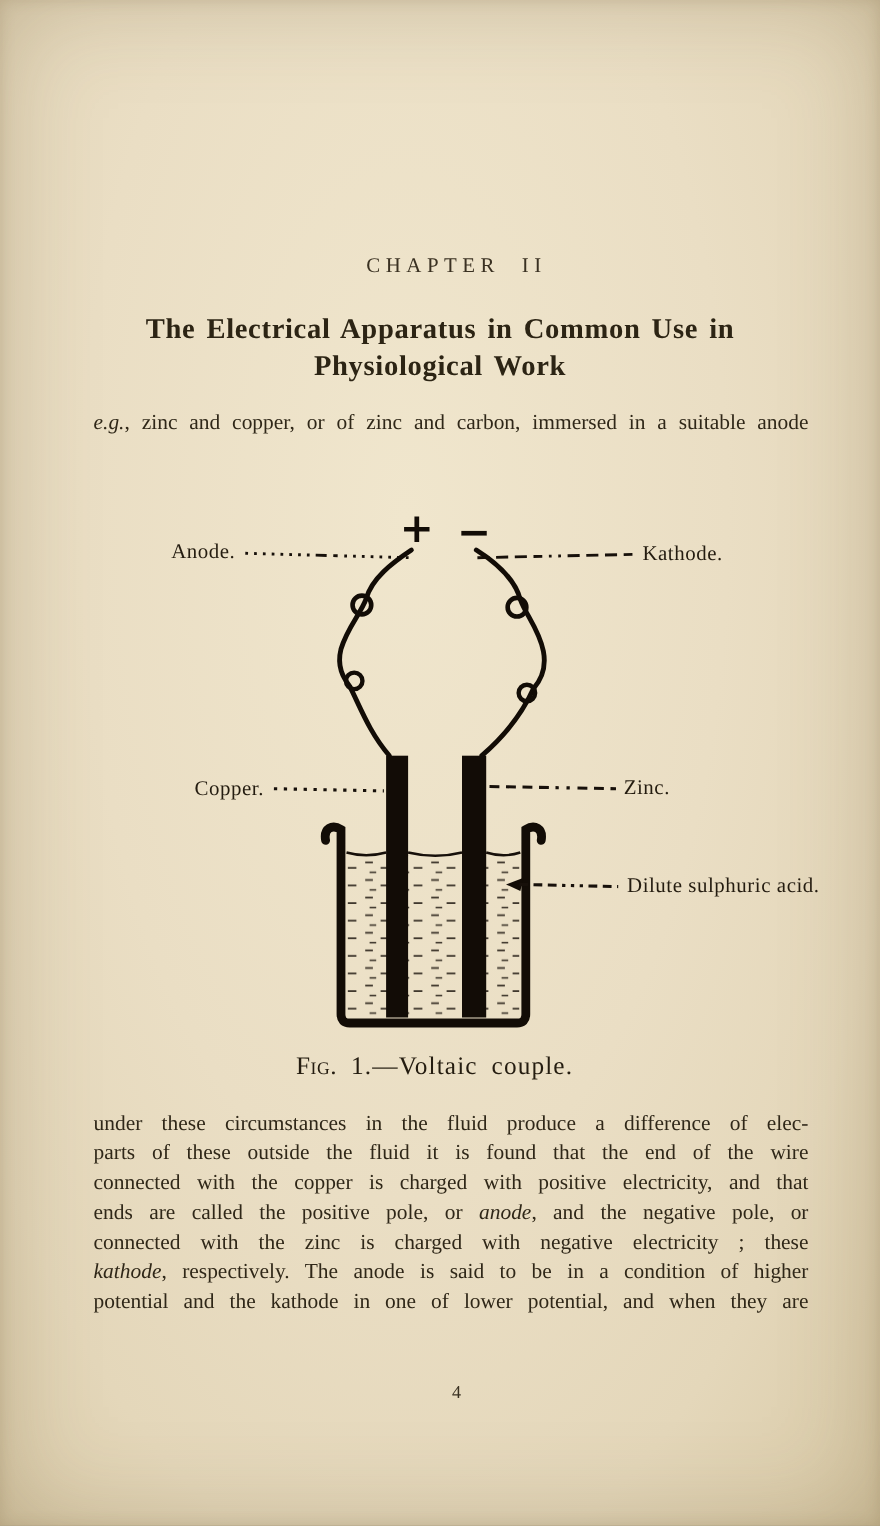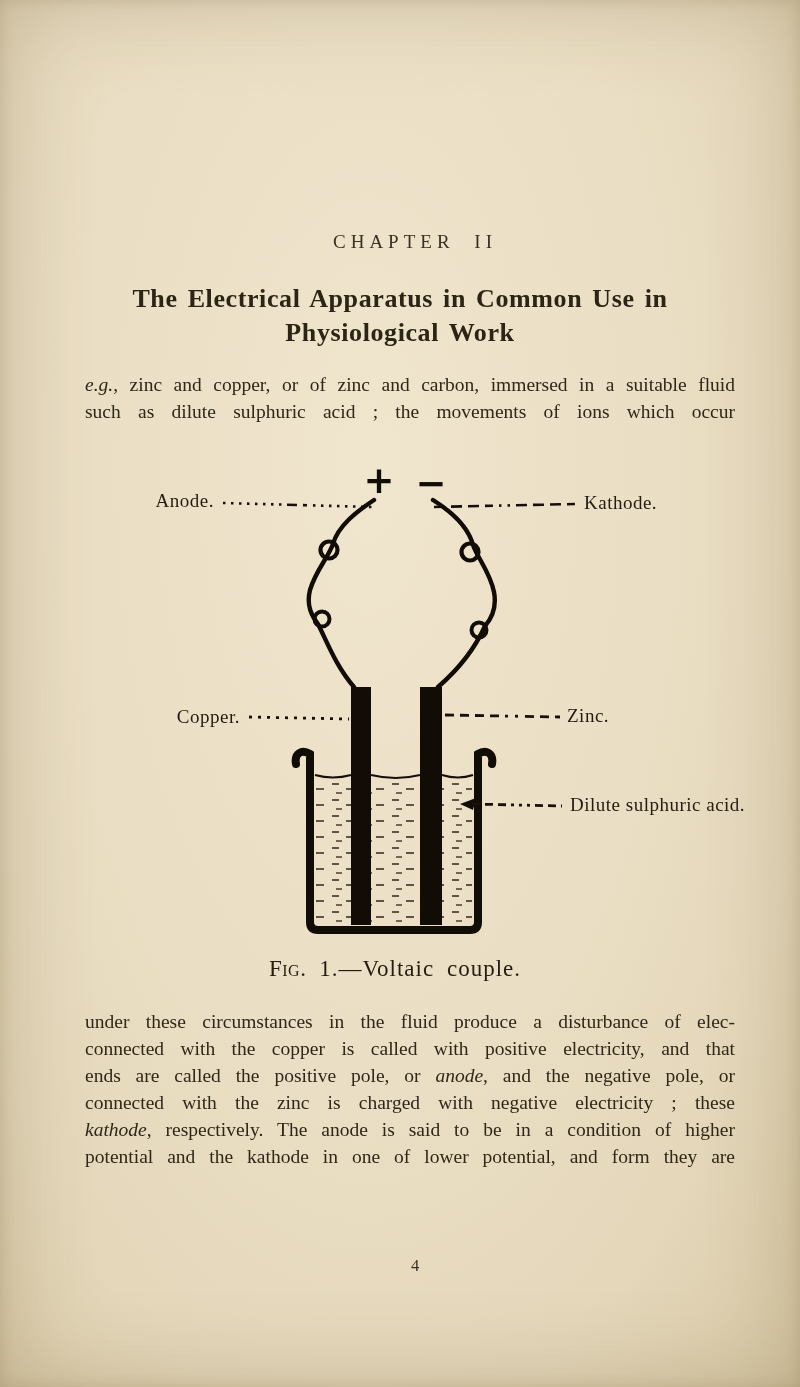--- a/index.html
+++ b/index.html
@@ -68,22 +68,21 @@
 </head>
 <body>
 
 <div class="page">
 
   <div class="chapter">CHAPTER II</div>
   <div class="title l1">The Electrical Apparatus in Common Use in</div>
   <div class="title l2">Physiological Work</div>
 
   <div class="para p1">
-      <div class="tline"><span class="seg-italic">e.g.</span><span>, zinc and copper, or of zinc and carbon, immersed in a suitable fluid</span></div>
-      <div class="tline"><span>such as dilute sulphuric acid ; the movements of ions which occur</span></div>
+      <div class="tline"><span class="seg-italic">e.g.</span><span>, zinc and copper, or of zinc and carbon, immersed in a suitable anode</span></div>
     </div>
 
   <svg class="figure-svg" width="800" height="540" viewBox="0 0 800 540" xmlns="http://www.w3.org/2000/svg">
     <defs>
       <pattern id="liq" width="30" height="16" patternUnits="userSpaceOnUse">
         <line x1="2" y1="4" x2="9" y2="4" stroke="#1a130c" stroke-width="1.6"></line>
         <line x1="16" y1="9" x2="24" y2="9" stroke="#1a130c" stroke-width="1.6"></line>
         <line x1="6" y1="13" x2="12" y2="13" stroke="#1a130c" stroke-width="1.4"></line>
       </pattern>
     </defs>
@@ -116,23 +115,24 @@
     <rect x="420" y="227" width="22" height="238" fill="#120c06"></rect>
 
     <polygon points="460,344 476,338 473,350" fill="#120c06"></polygon>
     <line x1="472" y1="344" x2="562" y2="346" stroke="#17100a" stroke-width="2.8" stroke-dasharray="8 5 8 5 8 5 3 5 3 5 3 5"></line>
     <text class="fig-label" x="570" y="351" text-anchor="start">Dilute sulphuric acid.</text>
   </svg>
 
   <div class="caption"><span class="seg-smallcaps">Fig.</span><span> 1.—Voltaic couple.</span></div>
 
   <div class="para p2">
-      <div class="tline"><span>under these circumstances in the fluid produce a disturbance of elec-</span></div>
-      <div class="tline"><span>connected with the copper is called with positive electricity, and that</span></div>
+      <div class="tline"><span>under these circumstances in the fluid produce a difference of elec-</span></div>
+      <div class="tline"><span>parts of these outside the fluid it is found that the end of the wire</span></div>
+      <div class="tline"><span>connected with the copper is charged with positive electricity, and that</span></div>
       <div class="tline"><span>ends are called the positive pole, or </span><span class="seg-italic">anode</span><span>, and the negative pole, or</span></div>
       <div class="tline"><span>connected with the zinc is charged with negative electricity ; these</span></div>
       <div class="tline"><span class="seg-italic">kathode</span><span>, respectively. The anode is said to be in a condition of higher</span></div>
-      <div class="tline"><span>potential and the kathode in one of lower potential, and form they are</span></div>
+      <div class="tline"><span>potential and the kathode in one of lower potential, and when they are</span></div>
     </div>
 
   <div class="pageno">4</div>
 
 </div>
 
 </body></html>

